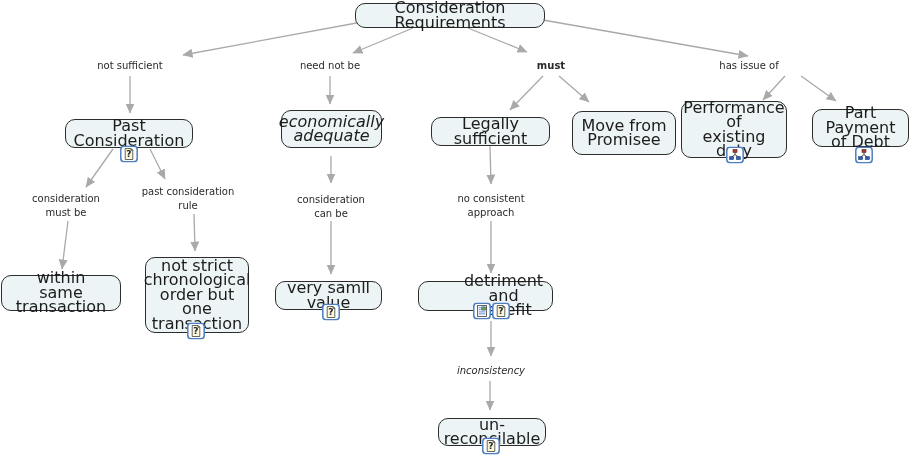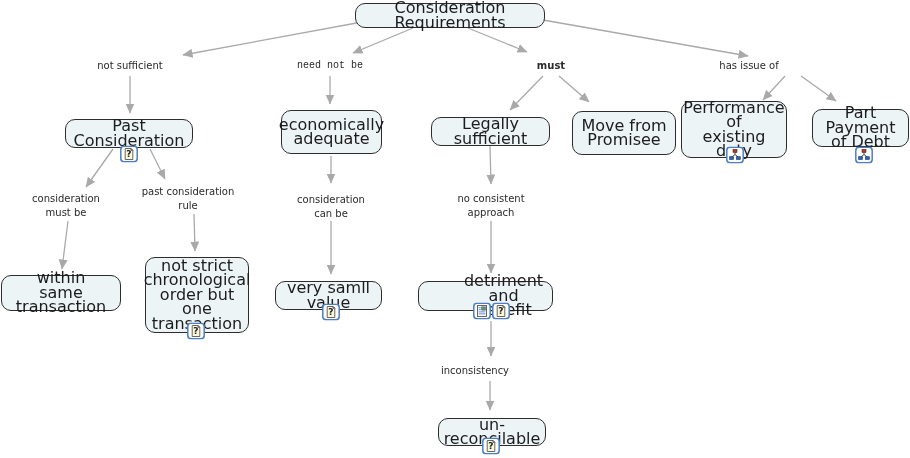--- a/index.html
+++ b/index.html
@@ -78,21 +78,21 @@
 
       <line x1="785" y1="76" x2="763" y2="100" marker-end="url(#arw)"></line>
       <line x1="801" y1="76" x2="836" y2="101" marker-end="url(#arw)"></line>
     </g>
   </svg>
 
   <div class="concept" style="left:355px;top:3px;width:190px;height:25px;">Consideration Requirements</div>
 
   <div class="concept" style="left:65px;top:119px;width:128px;height:29px;">Past Consideration</div>
 
-  <div class="concept" style="left:281px;top:110px;width:101px;height:44px;">economically
+  <div class="concept" style="left:281px;top:110px;width:101px;height:38px;font-style:italic;">economically
 adequate</div>
 
   <div class="concept" style="left:431px;top:117px;width:119px;height:29px;">Legally sufficient</div>
 
   <div class="concept" style="left:572px;top:111px;width:104px;height:44px;">Move from
 Promisee</div>
 
   <div class="concept" style="left:681px;top:101px;width:106px;height:57px;">Performance of
 existing duty</div>
 
@@ -108,39 +108,39 @@
 same transaction</div>
 
   <div class="concept" style="left:275px;top:281px;width:107px;height:29px;">very samll value</div>
 
   <div class="concept" style="left:418px;top:281px;width:135px;height:30px;padding-left:40px;">detriment and benefit</div>
 
   <div class="concept" style="left:438px;top:418px;width:108px;height:28px;">un-reconcilable</div>
 
   <div class="linklabel" style="left:130px;top:66px;">not sufficient</div>
 
-  <div class="linklabel" style="left:330px;top:66px;font-family:Liberation Mono, monospace;">need not be</div>
+  <div class="linklabel" style="left:330px;top:66px;">need not be</div>
 
   <div class="linklabel" style="left:551px;top:66px;font-weight:bold;">must</div>
 
   <div class="linklabel" style="left:749px;top:66px;">has issue of</div>
 
   <div class="linklabel" style="left:66px;top:206px;">consideration
 must be</div>
 
   <div class="linklabel" style="left:188px;top:199px;">past consideration
 rule</div>
 
   <div class="linklabel" style="left:331px;top:207px;">consideration
 can be</div>
 
   <div class="linklabel" style="left:491px;top:206px;">no consistent
 approach</div>
 
-  <div class="linklabel" style="left:475px;top:371px;">inconsistency</div>
+  <div class="linklabel" style="left:491px;top:371px;font-style:italic;">inconsistency</div>
 
   <svg class="res-icon" style="left:129px;top:154px;" viewBox="0 0 18 17">
     <rect x="0.8" y="0.8" width="16.4" height="15.4" rx="3.2" fill="#ffffff" stroke="#4d7ec2" stroke-width="1.5"></rect>
     <path d="M5.2 3 L11 3 L12.8 4.8 L12.8 14 L5.2 14 Z" fill="#fdf8d8" stroke="#555555" stroke-width="0.9"></path>
     <path d="M11 3 L11 4.8 L12.8 4.8 Z" fill="#e8dfae" stroke="#555555" stroke-width="0.9"></path>
     <text x="8.8" y="11.6" font-size="9" font-weight="bold" font-family="DejaVu Sans, sans-serif" fill="#20242c" text-anchor="middle">?</text>
   </svg>
 
   <svg class="res-icon" style="left:196px;top:331px;" viewBox="0 0 18 17">
     <rect x="0.8" y="0.8" width="16.4" height="15.4" rx="3.2" fill="#ffffff" stroke="#4d7ec2" stroke-width="1.5"></rect>

